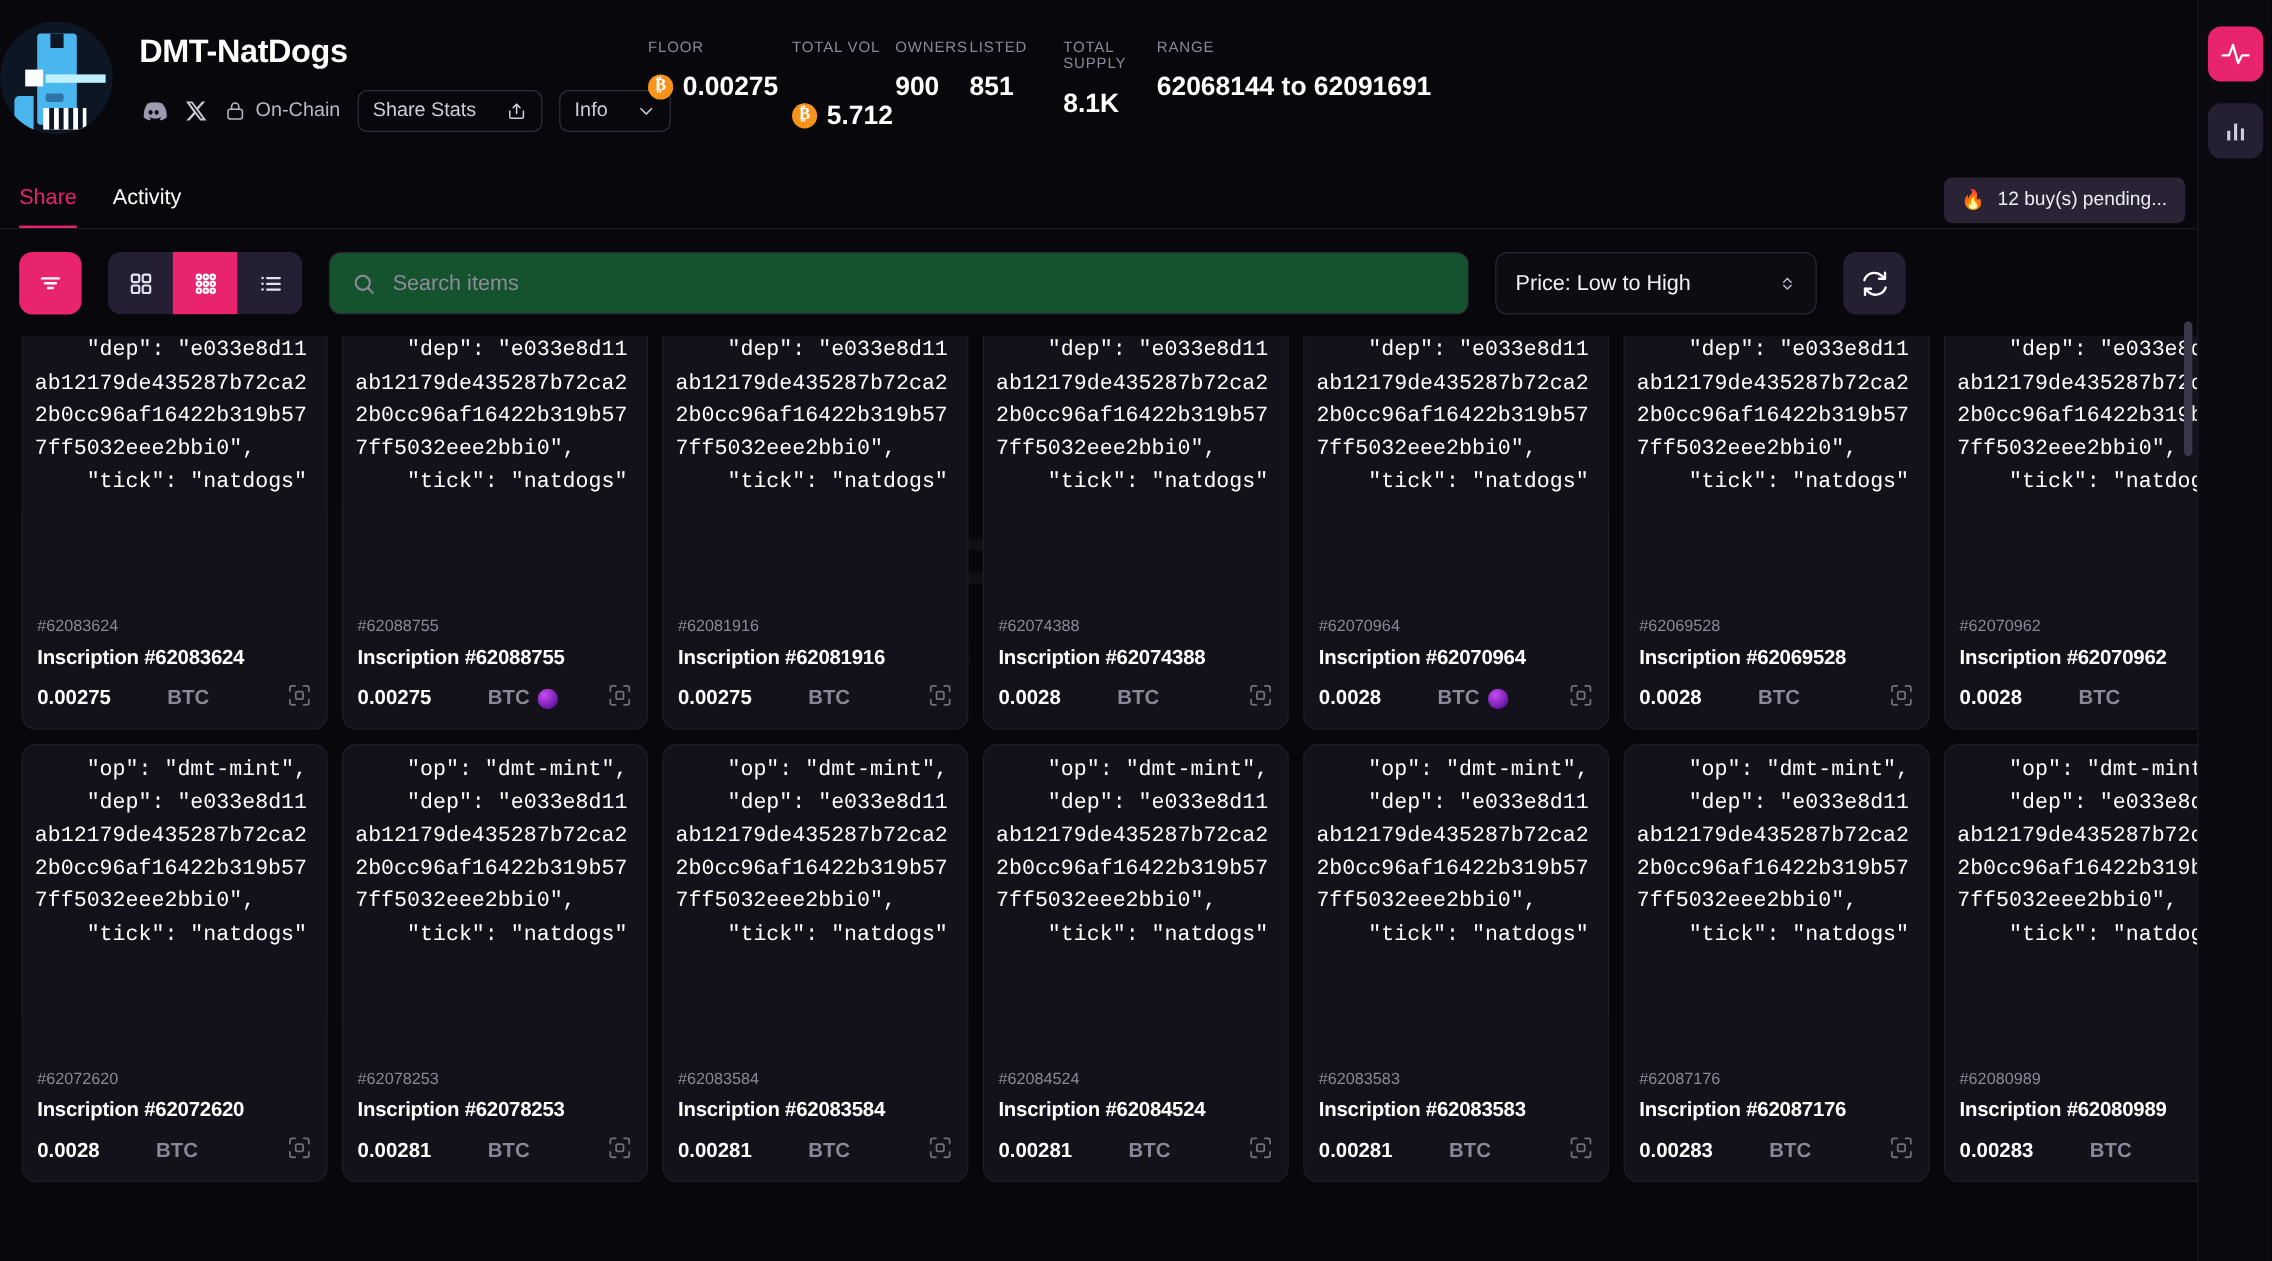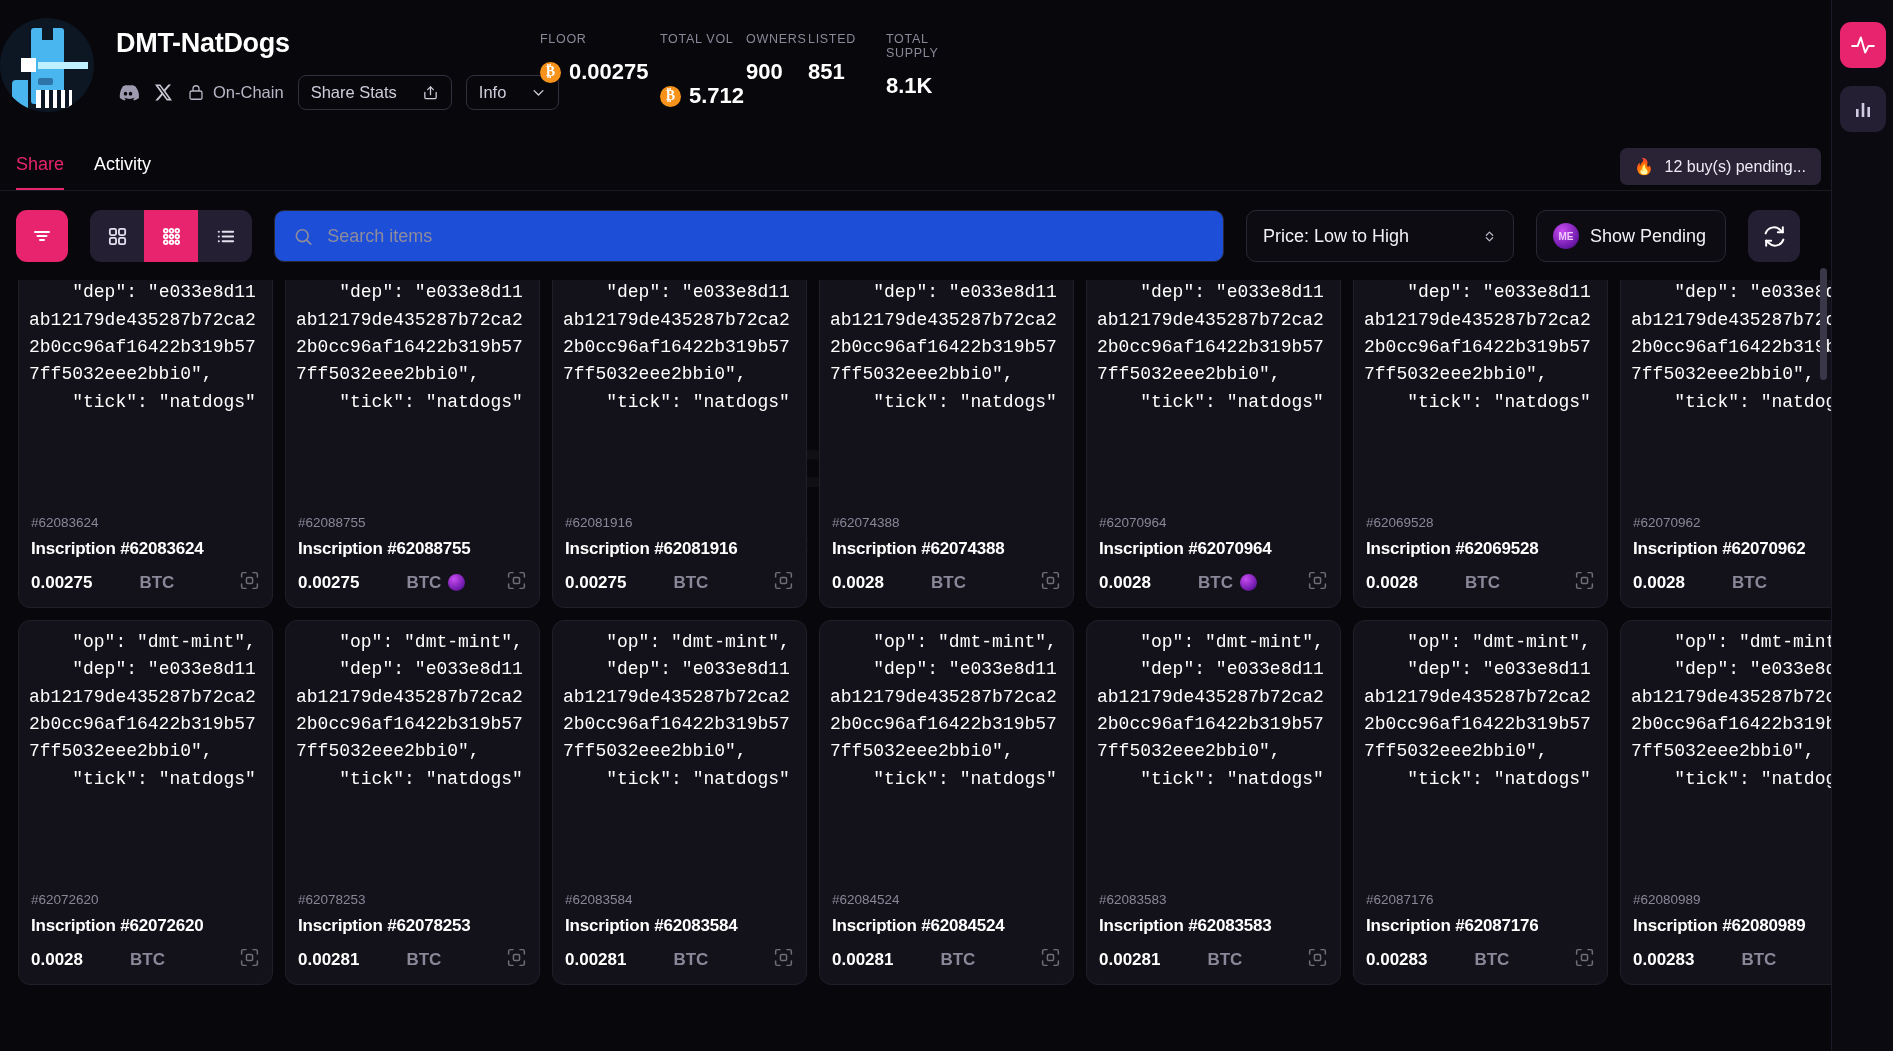--- a/index.html
+++ b/index.html
@@ -83,21 +83,21 @@
   .toolbar { display: flex; align-items: center; gap: 22px; padding: 19px 26px 0 16px; }
   .filter-btn {
     width: 52px; height: 52px; border-radius: 11px; background: #e8246e;
     display: flex; align-items: center; justify-content: center; cursor: pointer; flex: 0 0 auto;
   }
   .view-group { display: flex; border-radius: 11px; overflow: hidden; flex: 0 0 auto; }
   .view-btn { width: 54px; height: 52px; background: #241f33; display: flex; align-items: center; justify-content: center; cursor: pointer; }
   .view-btn.active { background: #e8246e; }
   .search-wrap {
     flex: 1 1 auto; height: 52px; border: 1px solid #2a2735; border-radius: 10px;
-    background: #1d4ed8; display: flex; align-items: center; gap: 14px; padding: 0 18px;
+    background: #14532d; display: flex; align-items: center; gap: 14px; padding: 0 18px;
     max-width: 950px;
   }
   .search-input {
     background: transparent; border: 0; outline: none; color: #ffffff;
     font-size: 18px; font-family: "Liberation Sans", sans-serif; width: 100%;
   }
   .search-input::placeholder { color: #8e8b9c; }
   .select {
     height: 52px; border: 1px solid #2a2735; border-radius: 10px; background: #0d0c12;
     display: flex; align-items: center; gap: 12px; padding: 0 16px; cursor: pointer; flex: 0 0 auto;
@@ -255,20 +255,24 @@
         <span class="stat-value">900</span>
       </div>
       <div class="stat s-lst">
         <span class="stat-label">LISTED</span>
         <span class="stat-value">851</span>
       </div>
       <div class="stat s-sup">
         <span class="stat-label">TOTAL SUPPLY</span>
         <span class="stat-value">8.1K</span>
       </div>
+      <div class="stat s-rng">
+        <span class="stat-label">RANGE</span>
+        <span class="stat-value">62068144 to 62091691</span>
+      </div>
     </div>
   </div>
 
   <div class="toast">
     <span>🔥</span>
     <span>12 buy(s) pending...</span>
   </div>
 
   <div class="tabs">
     <div class="tab active">Share</div>
@@ -328,30 +332,20 @@
     </div>
 
     <div class="select sort-select">
       <span class="select-label">Price: Low to High</span>
       <svg width="15" height="19" viewBox="0 0 24 24" fill="none" stroke="#b9b7c7" stroke-width="2" stroke-linecap="round" stroke-linejoin="round">
         <polyline points="7,10 12,5 17,10"></polyline>
           <polyline points="7,14 12,19 17,14"></polyline>
       </svg>
     </div>
 
-    <div class="select pending-select">
-      <span style="display:flex;align-items:center;gap:11px;">
-        <span class="me-badge">ME</span>
-        <span class="select-label">Show Pending</span>
-      </span>
-      <svg width="15" height="19" viewBox="0 0 24 24" fill="none" stroke="#b9b7c7" stroke-width="2" stroke-linecap="round" stroke-linejoin="round">
-        <polyline points="7,10 12,5 17,10"></polyline>
-          <polyline points="7,14 12,19 17,14"></polyline>
-      </svg>
-    </div>
 
     <div class="refresh-btn">
       <svg width="25" height="25" viewBox="0 0 24 24" fill="none" stroke="#ffffff" stroke-width="1.9" stroke-linecap="round" stroke-linejoin="round">
         <path d="M3.5 9a8.5 8.5 0 0 1 14-3.3L20 8"></path>
           <polyline points="20,3.2 20,8 15.2,8"></polyline>
         <path d="M20.5 15a8.5 8.5 0 0 1-14 3.3L4 16"></path>
           <polyline points="4,20.8 4,16 8.8,16"></polyline>
       </svg>
     </div>
   </div>

